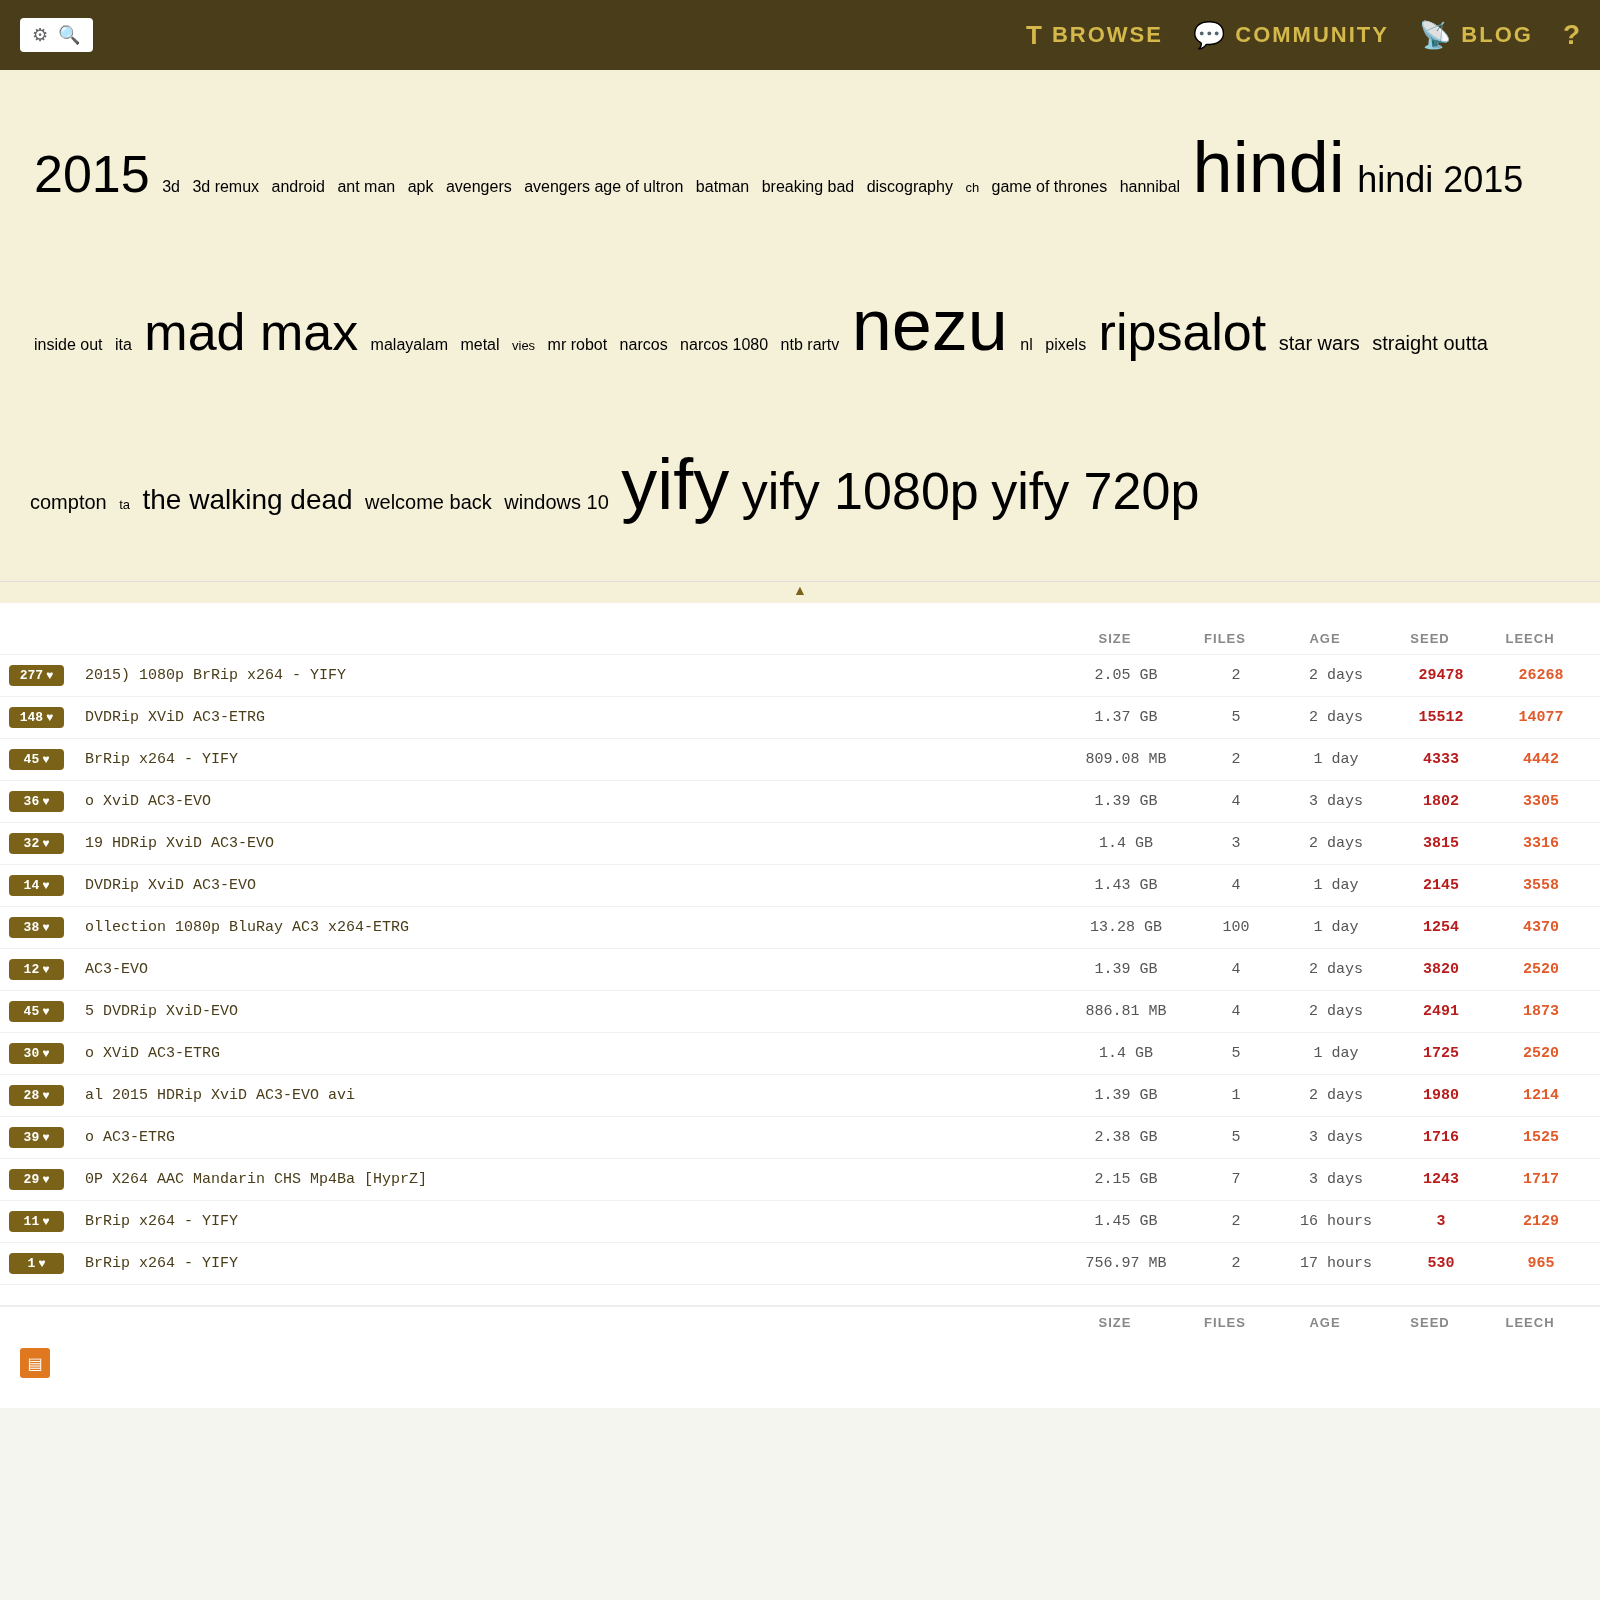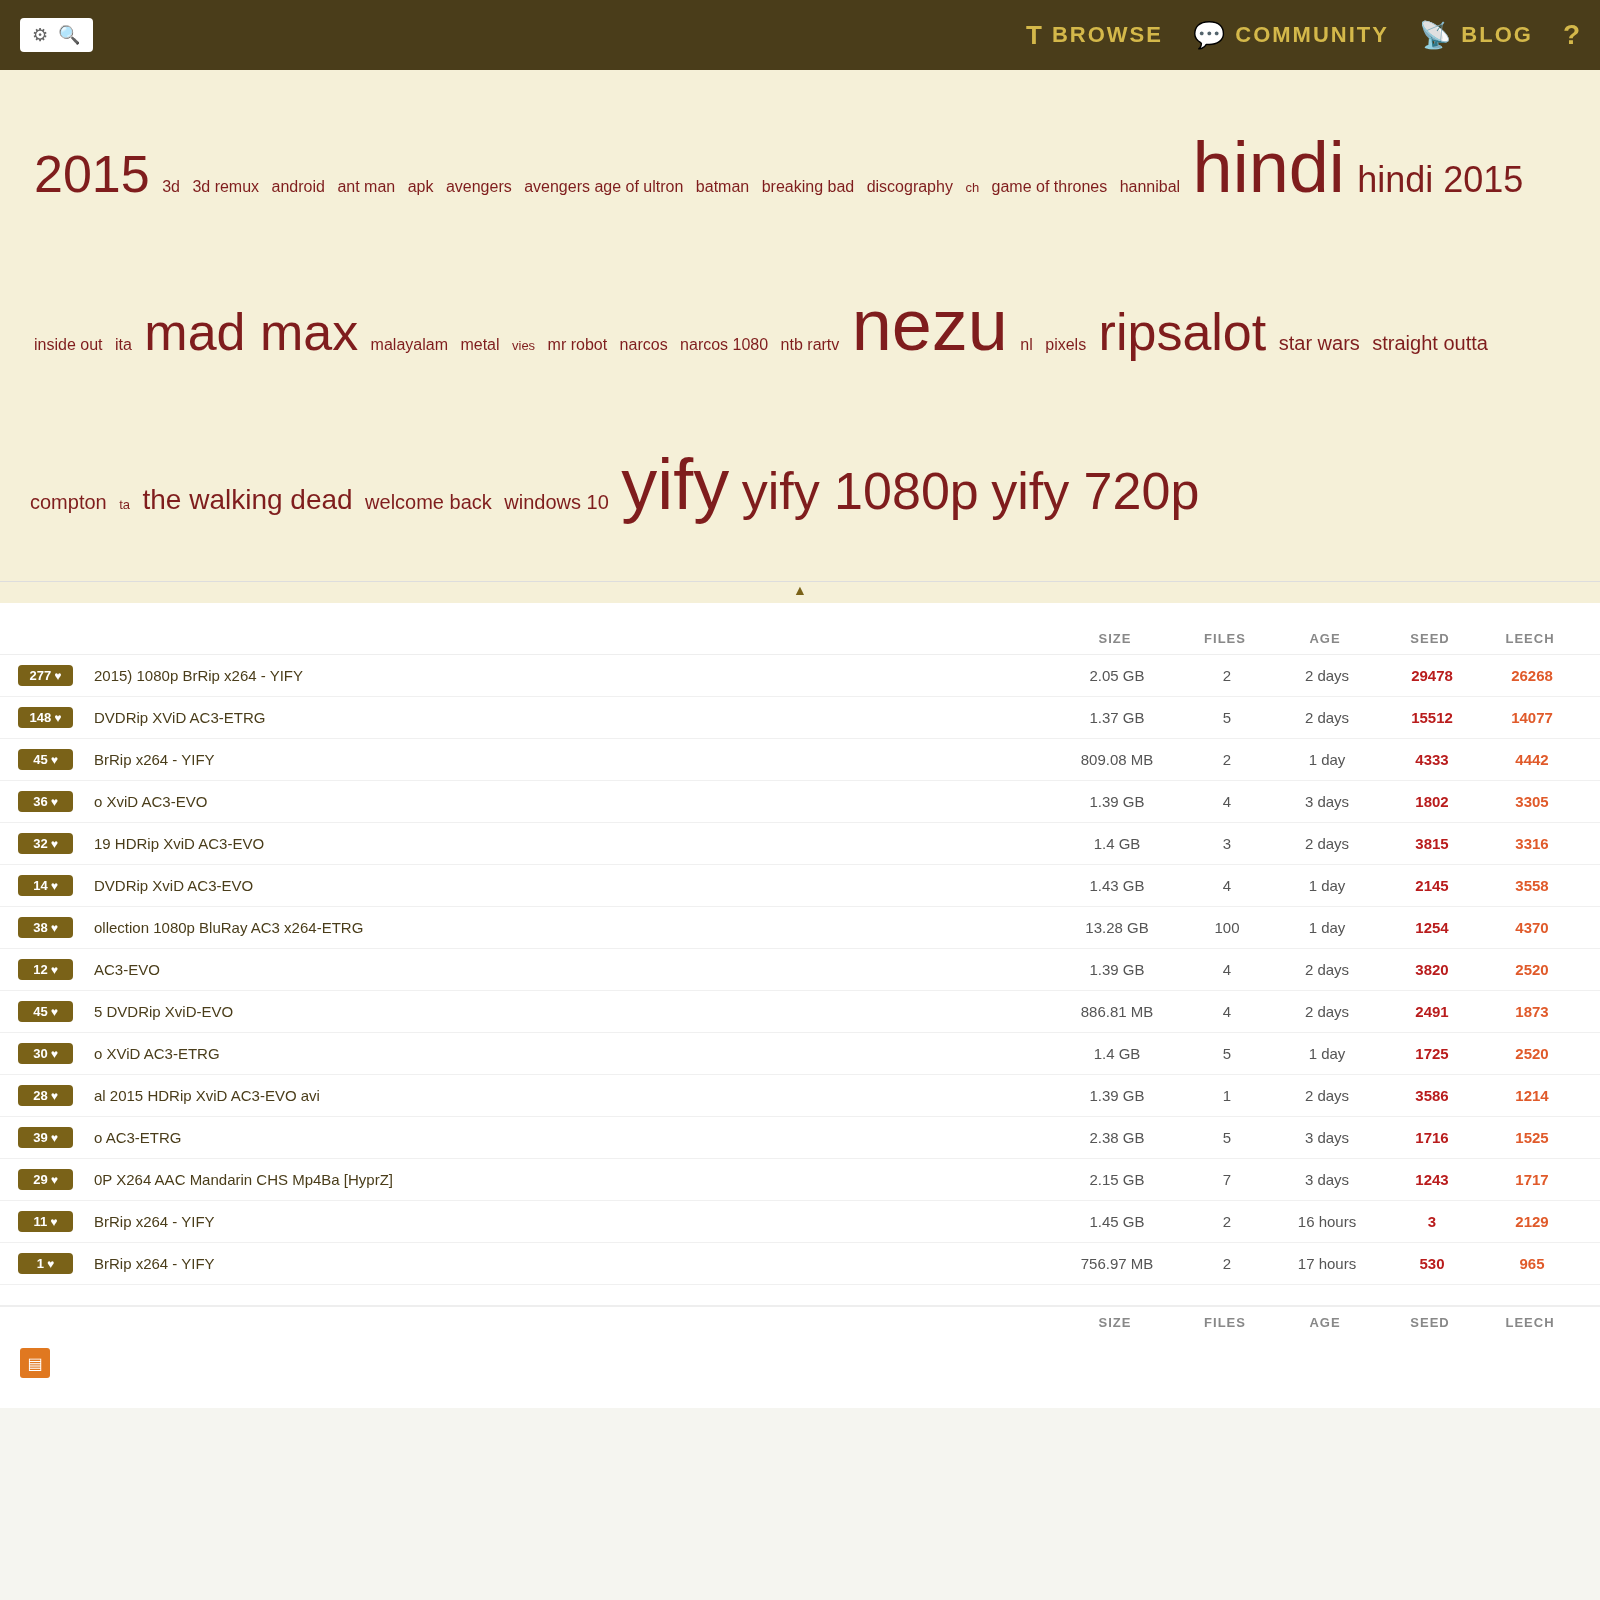--- a/index.html
+++ b/index.html
@@ -43,21 +43,21 @@
     .nav-help { color: #d4b84a; font-size: 28px; font-weight: bold; }
 
     
     .tagcloud {
       background: #f5f0d8;
       padding: 18px 30px;
       line-height: 2.2;
       border-bottom: 1px solid #ddd;
     }
     .tagcloud a {
-      color: #7f1d1d;
+      color: #000000;
       text-decoration: none;
       margin: 0 4px;
       cursor: pointer;
     }
 
     .triangle {
       text-align: center;
       color: #7a6218;
       font-size: 14px;
       background: #f5f0d8;
@@ -85,23 +85,24 @@
       font-size: 13px;
       font-weight: bold;
       letter-spacing: 1px;
       text-align: center;
     }
     .col-header:first-child { text-align: left; }
 
     .torrent-row {
       display: grid;
       grid-template-columns: 1fr 130px 90px 110px 100px 100px;
-      padding: 10px 18px;
+      padding: 10px 9px;
       border-bottom: 1px solid #f0f0f0;
       align-items: center;
+      font-family: Liberation Mono, monospace;
     }
 
     .torrent-name {
       display: flex;
       align-items: center;
       gap: 10px;
       color: #4a3d1a;
       font-size: 15px;
     }
     .vote-badge {
@@ -318,21 +319,21 @@
     </div>
 
     <div class="torrent-row">
       <div class="torrent-name">
         <span class="vote-badge">28 <span class="heart">♥</span></span>
         <span class="torrent-name-text">al 2015 HDRip XviD AC3-EVO avi</span>
       </div>
       <div class="cell">1.39 GB</div>
       <div class="cell">1</div>
       <div class="cell">2 days</div>
-      <div class="cell seed">3586</div>
+      <div class="cell seed">1980</div>
       <div class="cell leech">1214</div>
     </div>
 
     <div class="torrent-row">
       <div class="torrent-name">
         <span class="vote-badge">39 <span class="heart">♥</span></span>
         <span class="torrent-name-text">o AC3-ETRG</span>
       </div>
       <div class="cell">2.38 GB</div>
       <div class="cell">5</div>

